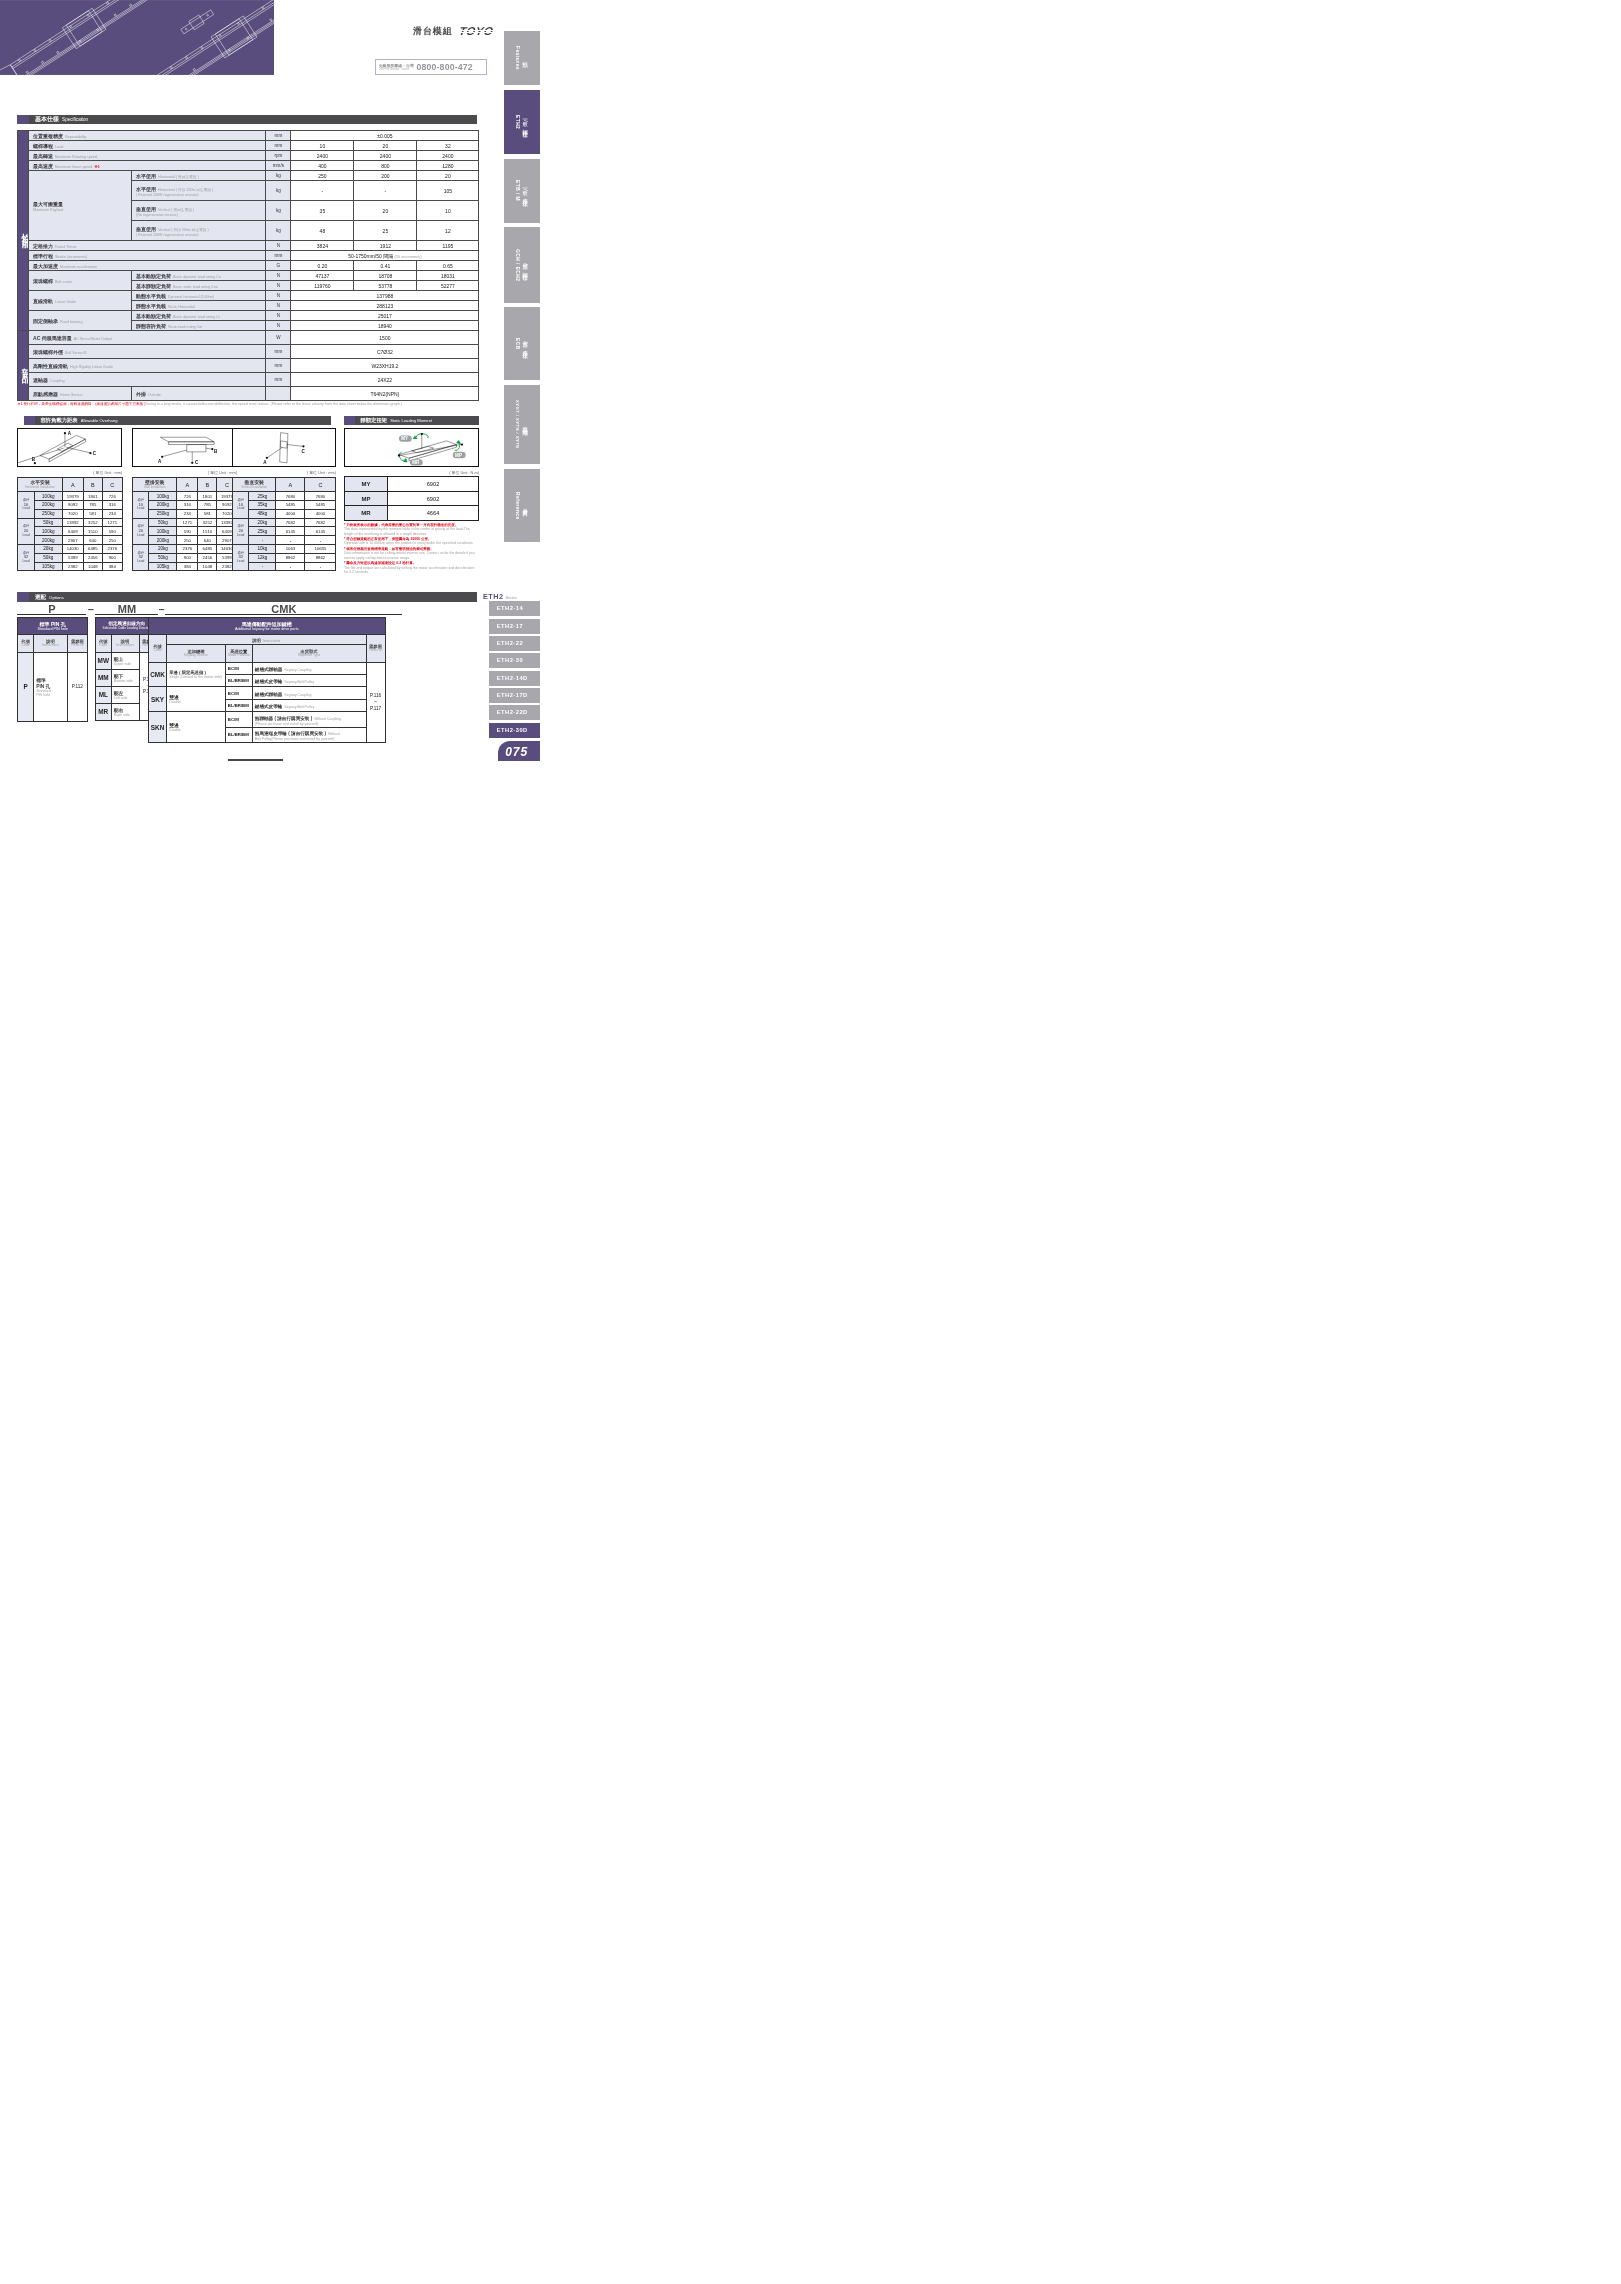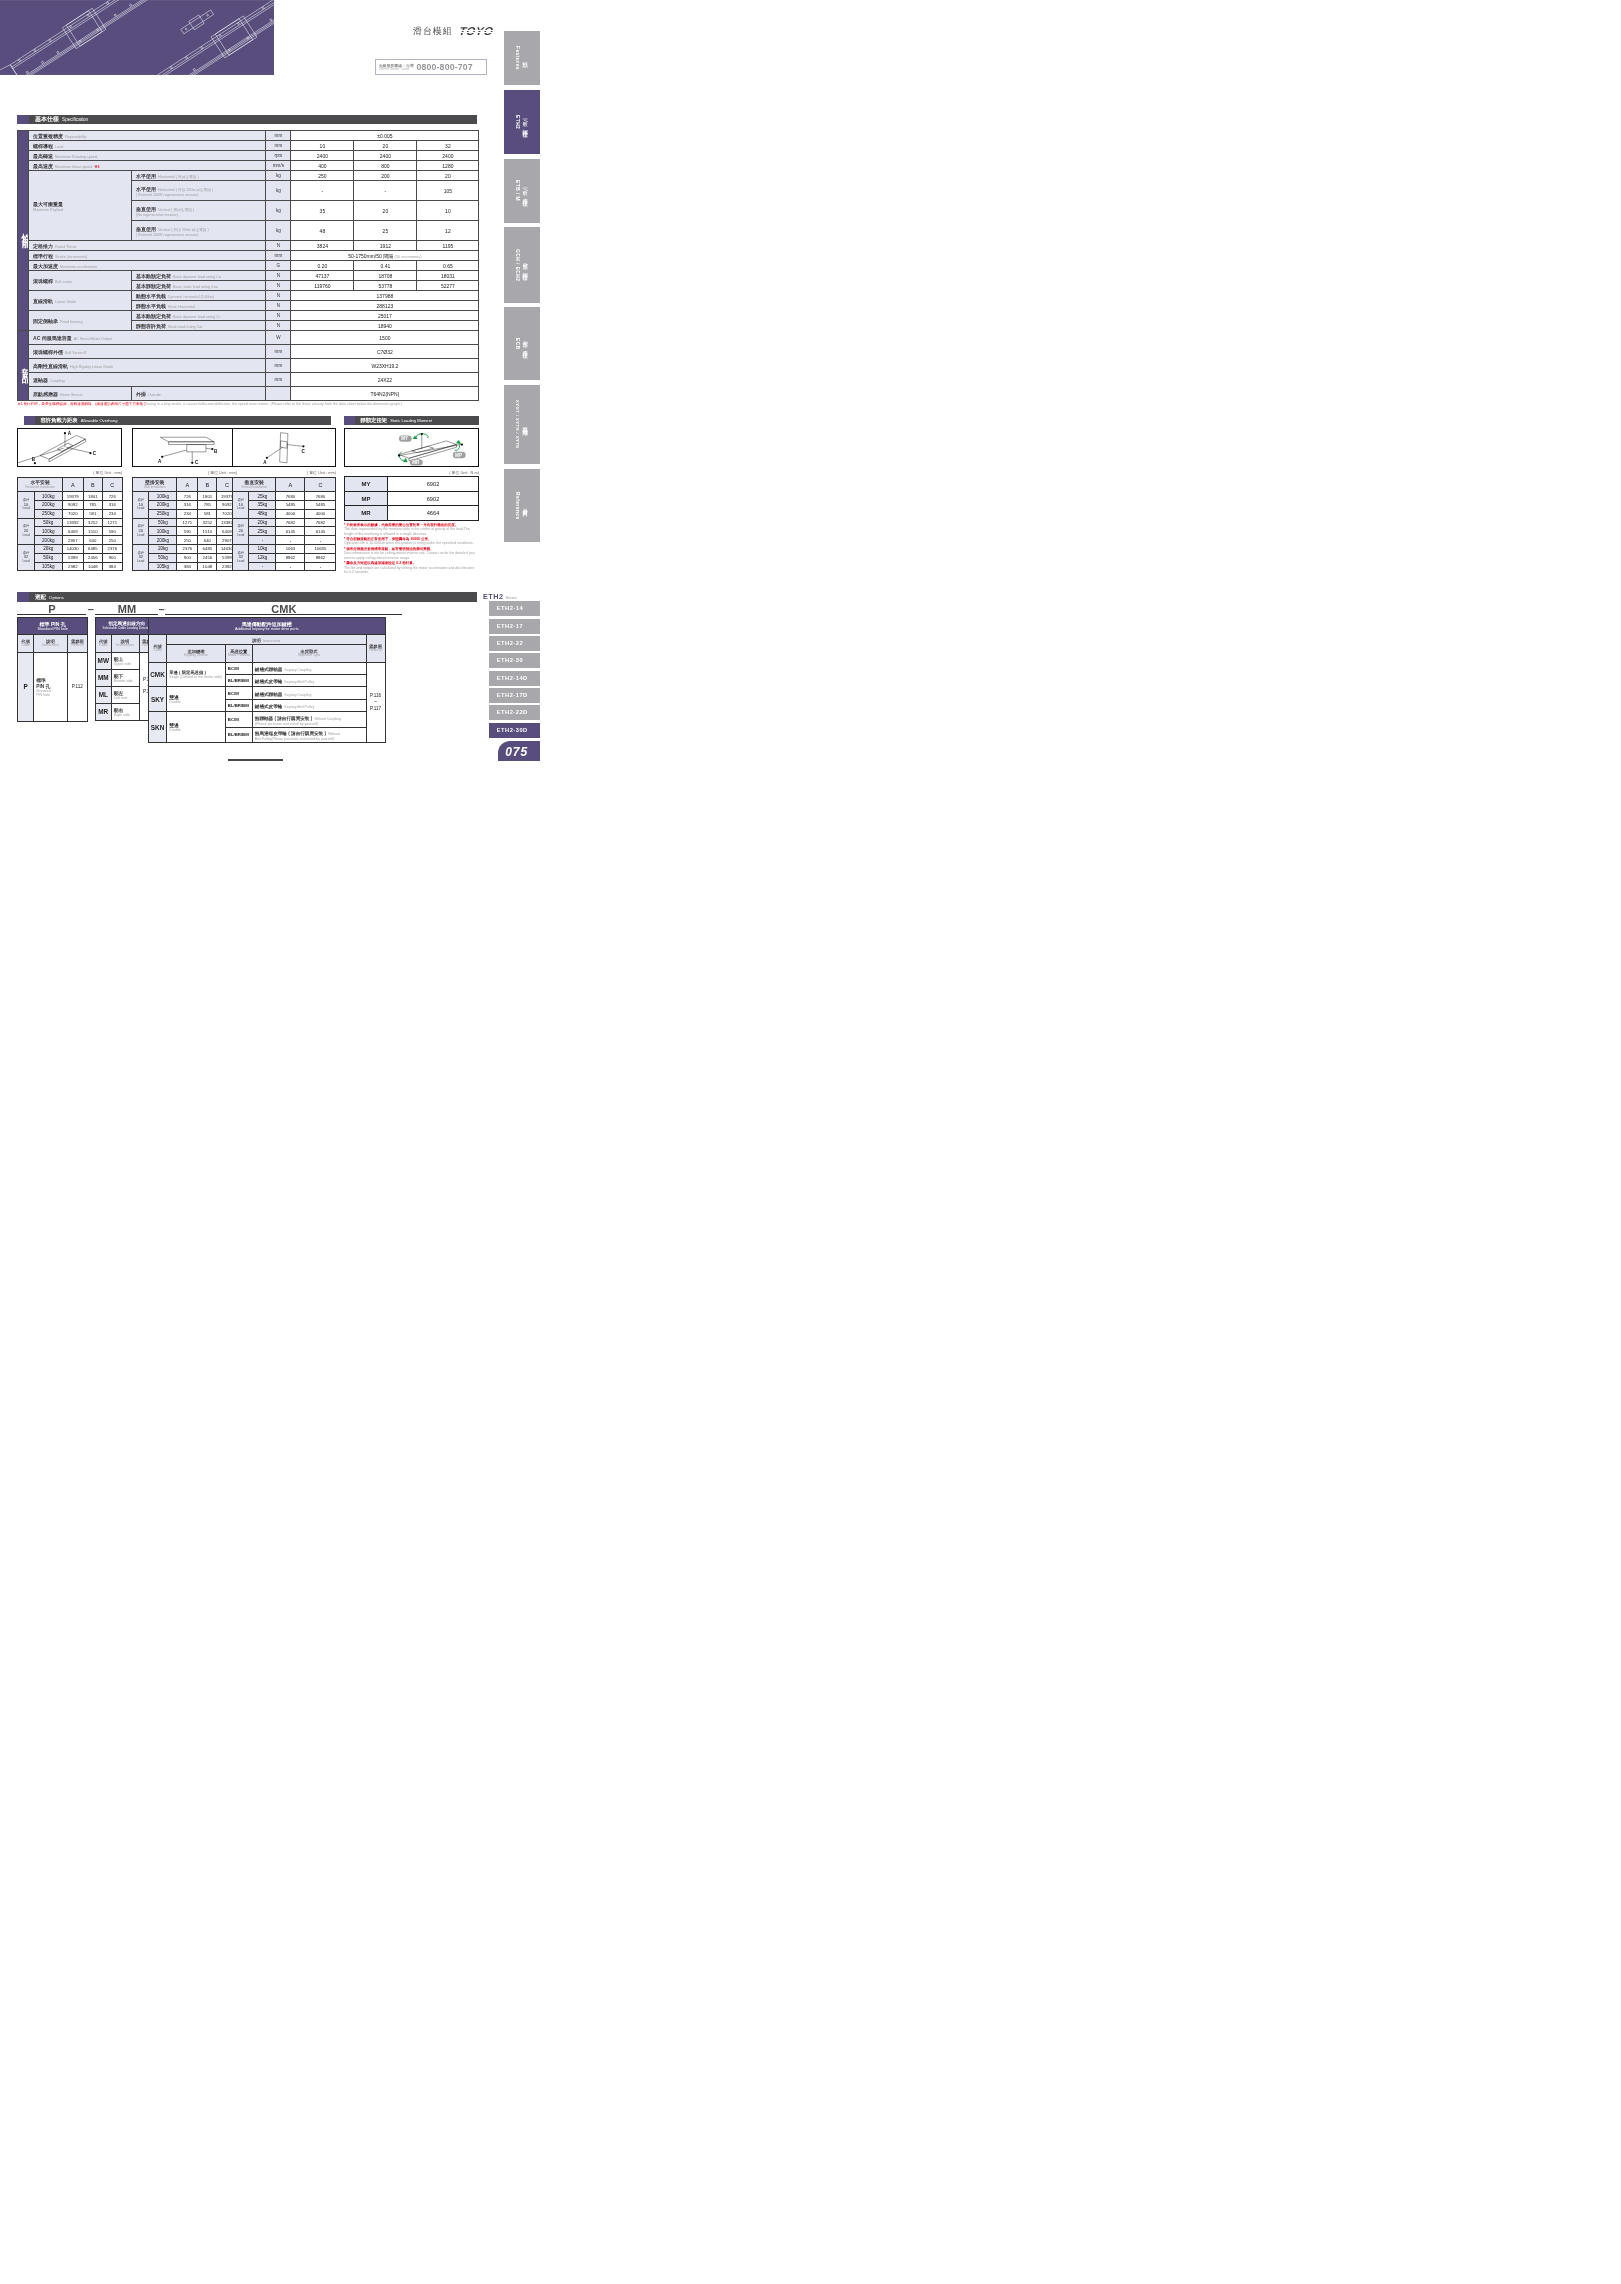--- a/index.html
+++ b/index.html
@@ -14,21 +14,21 @@
   .lav{background:#e3e5f1;}
   .val{background:#fff;text-align:center;font-size:5px;color:#1a1a1a;}
   
   .sec-head{display:flex;height:9px;}
   .sec-head .sq{width:12px;background:#584d7c;}
   .sec-head .bar{flex:1;background:#4b4b4d;color:#fff;display:flex;align-items:center;gap:3.2px;padding-left:5.5px;}
   .sec-head .t-zh{font-size:6px;font-weight:bold;}
   .sec-head .t-en{font-size:4.6px;}
   
   #brandline{top:25px;left:413px;width:128px;display:flex;align-items:center;gap:6.4px;}
-  #brandline .ptype{font-size:9px;font-weight:normal;color:#4a4a4c;letter-spacing:0.9px;}
+  #brandline .ptype{font-size:9px;font-weight:bold;color:#4a4a4c;letter-spacing:0.9px;}
   .toyo{position:relative;display:inline-block;font-style:italic;font-weight:900;font-size:11.4px;line-height:1;color:#3f3f41;transform:skewX(-10deg);letter-spacing:0.5px;}
   .toyo::before,.toyo::after{content:"";position:absolute;left:-0.9px;right:-0.9px;height:0.9px;background:#fff;}
   .toyo::before{top:31%;} .toyo::after{top:55%;}
   #tollfree{top:59px;left:375px;width:112px;height:16.4px;border:0.5px solid #b7b0c9;display:flex;align-items:center;gap:2.7px;padding:0 2.7px;box-sizing:border-box;}
   #tollfree .l1{font-size:3.9px;color:#9b9b9d;font-weight:bold;line-height:1.3;}
   #tollfree .l2{font-size:2.7px;color:#b0b0b2;line-height:1.2;}
   #tollfree .num{font-size:8.7px;font-weight:900;color:#97979b;letter-spacing:0.2px;white-space:nowrap;}
   
   .tab{position:absolute;left:504px;width:37px;display:flex;align-items:center;justify-content:center;gap:2.3px;background:#a8a8ac;color:#fff;cursor:pointer;}
   .tab.active{background:#584d7c;}
@@ -174,21 +174,21 @@
     <span class="toyo">TOYO</span>
   </div>
 
   <div class="abs" id="tollfree">
     <div>
       <div class="l1">免費服務專線：台灣</div>
       <div class="l2">
         <span>Toll-Free Number</span>&nbsp;&nbsp;<span>Taiwan</span>
       </div>
     </div>
-    <div class="num">0800-800-707</div>
+    <div class="num">0800-800-472</div>
   </div>
 
   <div class="tab" style="top:31px;height:54px;">
     <span class="vtx code">Features</span>
     <span class="vtx">特點</span>
   </div>
   <div class="tab active" style="top:90px;height:64px;">
     <span class="vtx code">ETH2</span>
     <span class="vtx">一般 / 螺桿仕樣</span>
   </div>

